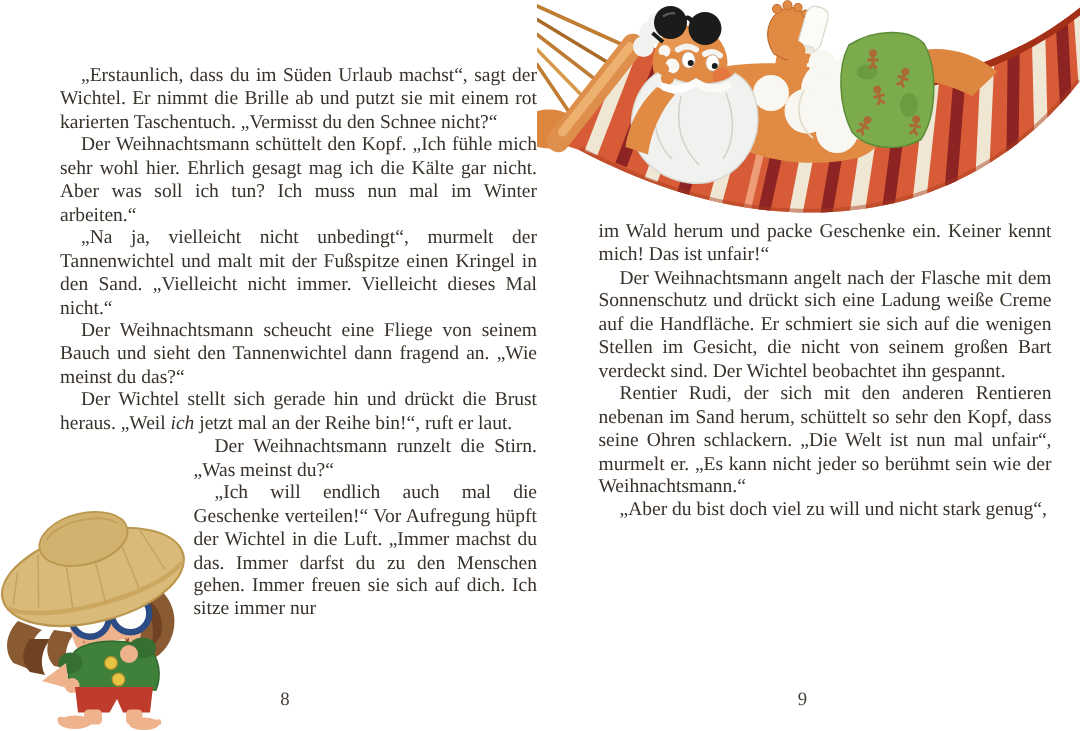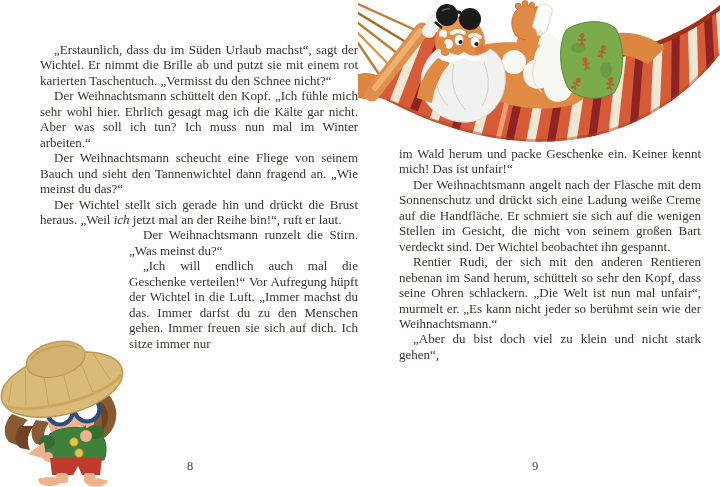--- a/index.html
+++ b/index.html
@@ -179,31 +179,32 @@
     </g>
     <g stroke-linecap="round" fill="none">
       <path d="M106,55 Q94,62 85,58" stroke="#ffffff" stroke-width="5"></path>
       <path d="M106,55 Q118,62 127,57" stroke="#fafaf7" stroke-width="5"></path>
     </g>
   </svg>
 
   <div class="col left-col">
     <p>„Erstaunlich, dass du im Süden Urlaub machst“, sagt der Wichtel. Er nimmt die Brille ab und putzt sie mit einem rot karierten Taschentuch. „Vermisst du den Schnee nicht?“</p>
     <p>Der Weihnachtsmann schüttelt den Kopf. „Ich fühle mich sehr wohl hier. Ehrlich gesagt mag ich die Kälte gar nicht. Aber was soll ich tun? Ich muss nun mal im Winter arbeiten.“</p>
+    <p>„Na ja, vielleicht nicht unbedingt“, murmelt der Tannenwichtel und malt mit der Fußspitze einen Kringel in den Sand. „Vielleicht nicht immer. Vielleicht dieses Mal nicht.“</p>
     <p>Der Weihnachtsmann scheucht eine Fliege von seinem Bauch und sieht den Tannenwichtel dann fragend an. „Wie meinst du das?“</p>
     <p><span>Der Wichtel stellt sich gerade hin und drückt die Brust heraus. „Weil </span><em>ich</em><span> jetzt mal an der Reihe bin!“, ruft er laut.</span></p>
     <p><span class="wrap-spacer"></span><span>Der Weihnachtsmann runzelt die Stirn. „Was meinst du?“</span></p>
     <p>„Ich will endlich auch mal die Geschenke verteilen!“ Vor Aufregung hüpft der Wichtel in die Luft. „Immer machst du das. Immer darfst du zu den Menschen gehen. Immer freuen sie sich auf dich. Ich sitze immer nur</p>
   </div>
 
   <div class="col right-col">
     <p class="cont">im Wald herum und packe Geschenke ein. Keiner kennt mich! Das ist unfair!“</p>
     <p>Der Weihnachtsmann angelt nach der Flasche mit dem Sonnenschutz und drückt sich eine Ladung weiße Creme auf die Handfläche. Er schmiert sie sich auf die wenigen Stellen im Gesicht, die nicht von seinem großen Bart verdeckt sind. Der Wichtel beobachtet ihn gespannt.</p>
     <p>Rentier Rudi, der sich mit den anderen Rentieren nebenan im Sand herum, schüttelt so sehr den Kopf, dass seine Ohren schlackern. „Die Welt ist nun mal unfair“, murmelt er. „Es kann nicht jeder so berühmt sein wie der Weihnachtsmann.“</p>
-    <p>„Aber du bist doch viel zu klein und nicht stark gehen“,</p>
+    <p>„Aber du bist doch viel zu will und nicht stark genug“,</p>
   </div>
 
   <div class="pagenum pn-left">8</div>
   <div class="pagenum pn-right">9</div>
 
   <svg class="illu gnome-svg" viewBox="0 0 160 157" aria-hidden="true">
 
     <g fill="#8a5a32">
       <path d="M12,84 C4,92 2,104 9,112 L24,118 C18,108 20,96 28,90 Z"></path>
       <path d="M20,96 C14,104 14,112 20,118 L30,120 C26,112 28,102 34,96 Z" fill="#6e4222"></path>

